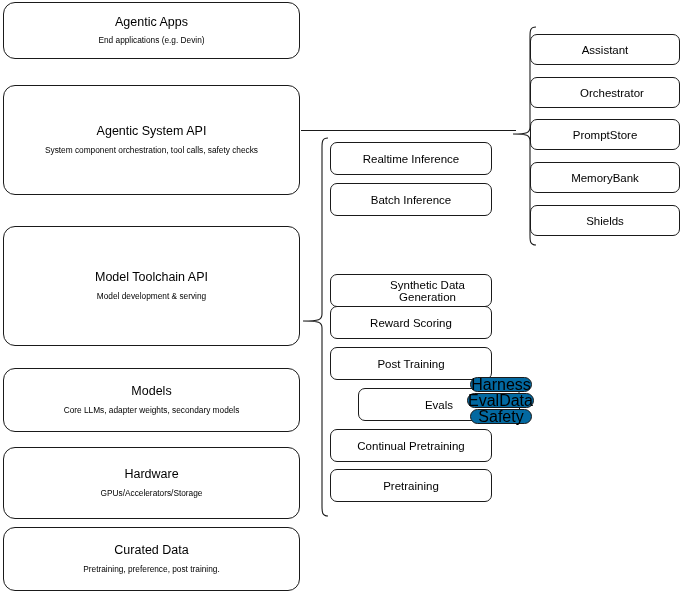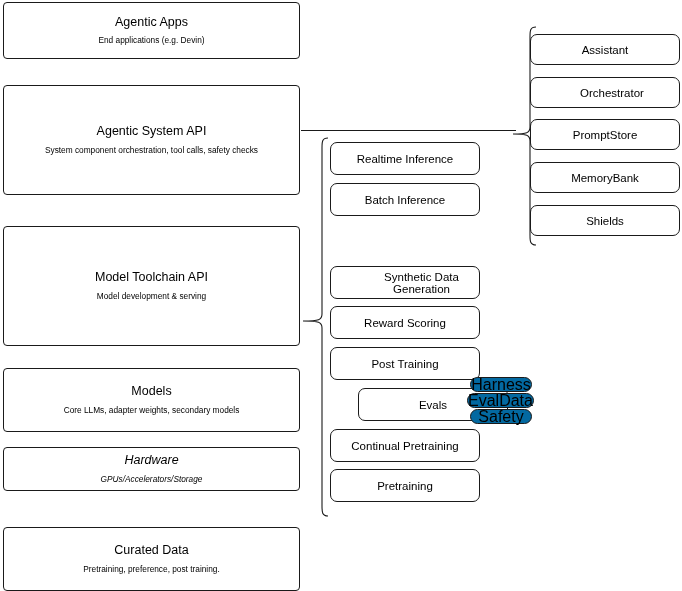--- a/index.html
+++ b/index.html
@@ -27,38 +27,38 @@
     flex-direction: column;
     align-items: center;
     justify-content: center;
     text-align: center;
   }
 
   
   .layer {
     left: 3px;
     width: 297px;
-    border-radius: 4px;
+    border-radius: 12px;
   }
   .layer .title {
     font-size: 12.5px;
     color: #000000;
     line-height: 1.25;
   }
   .layer .subtitle {
     font-size: 8.3px;
     color: #000000;
     line-height: 1.3;
     margin-top: 5px;
   }
 
   
   .mid {
     left: 330px;
-    width: 150px;
+    width: 162px;
     height: 33px;
     border-radius: 7px;
   }
   .mid .title {
     font-size: 11.5px;
     color: #000000;
   }
 
   
   .right {
@@ -125,21 +125,21 @@
   <div class="box layer" style="top:226px; height:120px;">
     <div class="title">Model Toolchain API</div>
     <div class="subtitle">Model development &amp; serving</div>
   </div>
 
   <div class="box layer" style="top:368px; height:64px;">
     <div class="title">Models</div>
     <div class="subtitle">Core LLMs, adapter weights, secondary models</div>
   </div>
 
-  <div class="box layer" style="top:447px; height:44px;font-style:italic;">
+  <div class="box layer" style="top:447px; height:72px;">
     <div class="title">Hardware</div>
     <div class="subtitle">GPUs/Accelerators/Storage</div>
   </div>
 
   <div class="box layer" style="top:527px; height:64px;">
     <div class="title">Curated Data</div>
     <div class="subtitle">Pretraining, preference, post training.</div>
   </div>
 
   <div class="connector" style="left:301px; top:130px; width:215px;"></div>
@@ -163,21 +163,21 @@
              L 18 210
              C 18 216, 18 220, 24 220"></path>
   </svg>
 
   <div class="box mid" style="top:142px;">
     <div class="title">Realtime Inference</div>
   </div>
   <div class="box mid" style="top:183px;text-align:center;">
     <div class="title">Batch Inference</div>
   </div>
-  <div class="box mid" style="top:266px;padding-left:33px;">
+  <div class="box mid" style="top:274px;padding-left:33px;">
     <div class="title">Synthetic Data Generation</div>
   </div>
   <div class="box mid" style="top:306px;">
     <div class="title">Reward Scoring</div>
   </div>
   <div class="box mid" style="top:347px;">
     <div class="title">Post Training</div>
   </div>
   <div class="box mid" style="top:388px;margin-left:28px;">
     <div class="title">Evals</div>

